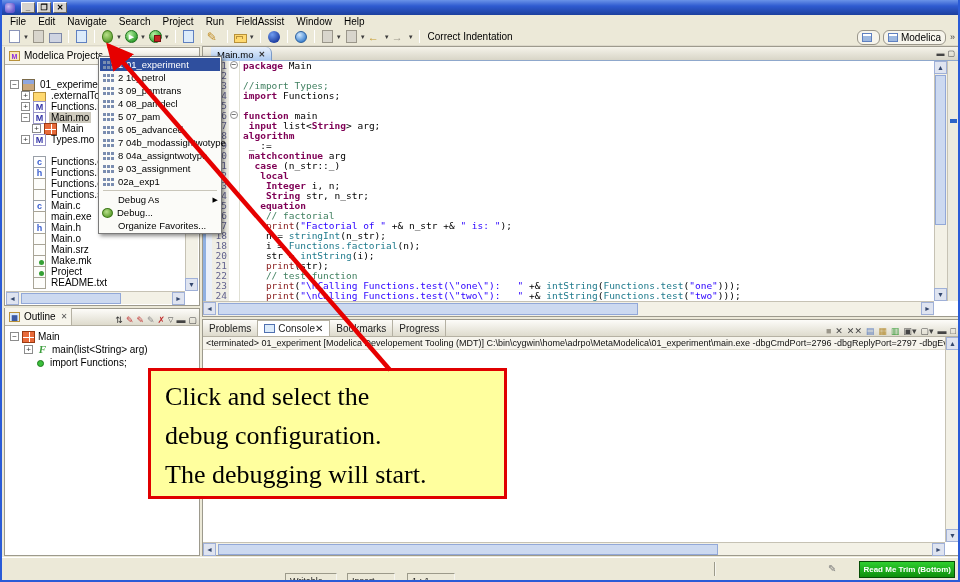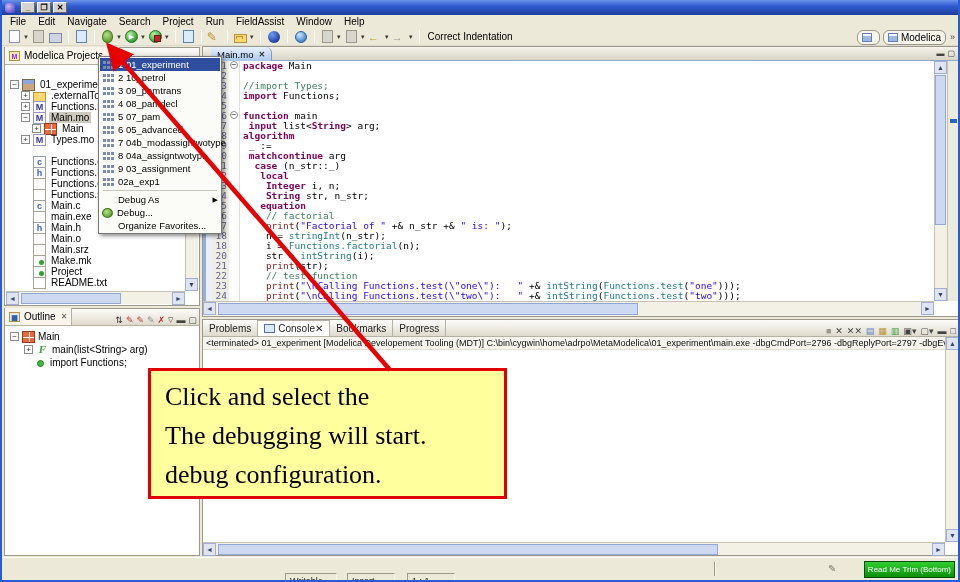--- a/index.html
+++ b/index.html
@@ -115,21 +115,21 @@
   .otools span{margin-left:3px;}
   .obody{position:absolute;left:1px;top:18px;right:1px;bottom:1px;background:#fff;font-size:10px;padding:3px 0 0 4px;}
   .orow{display:flex;align-items:center;height:13px;white-space:nowrap;}
   .ico-F{color:#3c9e3c;font-style:italic;font-family:"Liberation Serif",serif;font-size:11px;line-height:11px;font-weight:bold;}
   .ico-F::after{content:"F";}
   .ico-dot{width:7px;height:7px;border-radius:50%;background:#3bbf3b;border:1px solid #1d7a1d;margin:2px 6px 0 3px;}
   
   .statusbar{position:absolute;left:0;right:0;top:557px;height:23px;background:#ece9d8;border-top:1px solid #fff;font-size:9px;}
   .scell{position:absolute;top:15px;height:16px;border:1px solid;border-color:#9c9a8a #f6f5ef #f6f5ef #9c9a8a;padding:2px 4px;white-space:nowrap;color:#222;}
   .om-ico{display:inline-block;width:10px;height:10px;background:linear-gradient(135deg,#39d039,#0f8a0f);border:1px solid #064d06;vertical-align:-2px;margin-right:4px;}
-  .trimbtn{position:absolute;right:3px;top:3px;height:17px;background:linear-gradient(180deg,#2fcf2f,#0d8f0d);border:1px solid #064d06;color:#fff;font-size:8px;font-weight:normal;padding:3px 3px;white-space:nowrap;}
+  .trimbtn{position:absolute;right:3px;top:3px;height:17px;background:linear-gradient(180deg,#2fcf2f,#0d8f0d);border:1px solid #064d06;color:#fff;font-size:8px;font-weight:bold;padding:3px 3px;white-space:nowrap;}
   
   .dmenu{position:absolute;left:96px;top:56px;width:124px;background:#fbfbf8;border:1px solid #7a7a7a;
     box-shadow:2px 2px 4px rgba(0,0,0,.45);z-index:50;font-size:9.5px;padding:1px;}
   .dm-row{display:flex;align-items:center;height:13px;white-space:nowrap;padding:0 2px;color:#000;}
   .dm-row.sel{background:#2f4f9e;color:#fff;}
   .dm-ico{width:13px;height:10px;flex:none;margin-right:3px;position:relative;}
   .dm-ico::before{content:"";position:absolute;left:1px;top:1px;width:3px;height:3px;background:#7a8db0;
     box-shadow:4px 0 #7a8db0,8px 0 #7a8db0,0 5px #7a8db0,4px 5px #7a8db0,8px 5px #7a8db0;}
   .dm-sep{height:1px;background:#c9c6ba;margin:2px 3px;}
   .dm-sub{margin-left:auto;font-size:7px;}
@@ -568,17 +568,17 @@
     <defs>
       <marker id="ah" markerWidth="7" markerHeight="7" refX="5" refY="3" orient="auto">
         <path d="M0,0 L6,3 L0,6 z" fill="#e60000"></path>
       </marker>
     </defs>
     <path d="M388,370 L107,46" stroke="#e60000" stroke-width="4.5" fill="none" marker-end="url(#ah)"></path>
   </svg>
 
   <div class="callout">
     <div>Click and select the</div>
+    <div>debug configuration.</div>
     <div>The debugging will start.</div>
-    <div>debug configuration.</div>
   </div>
 
 </div>
 
 </body></html>

